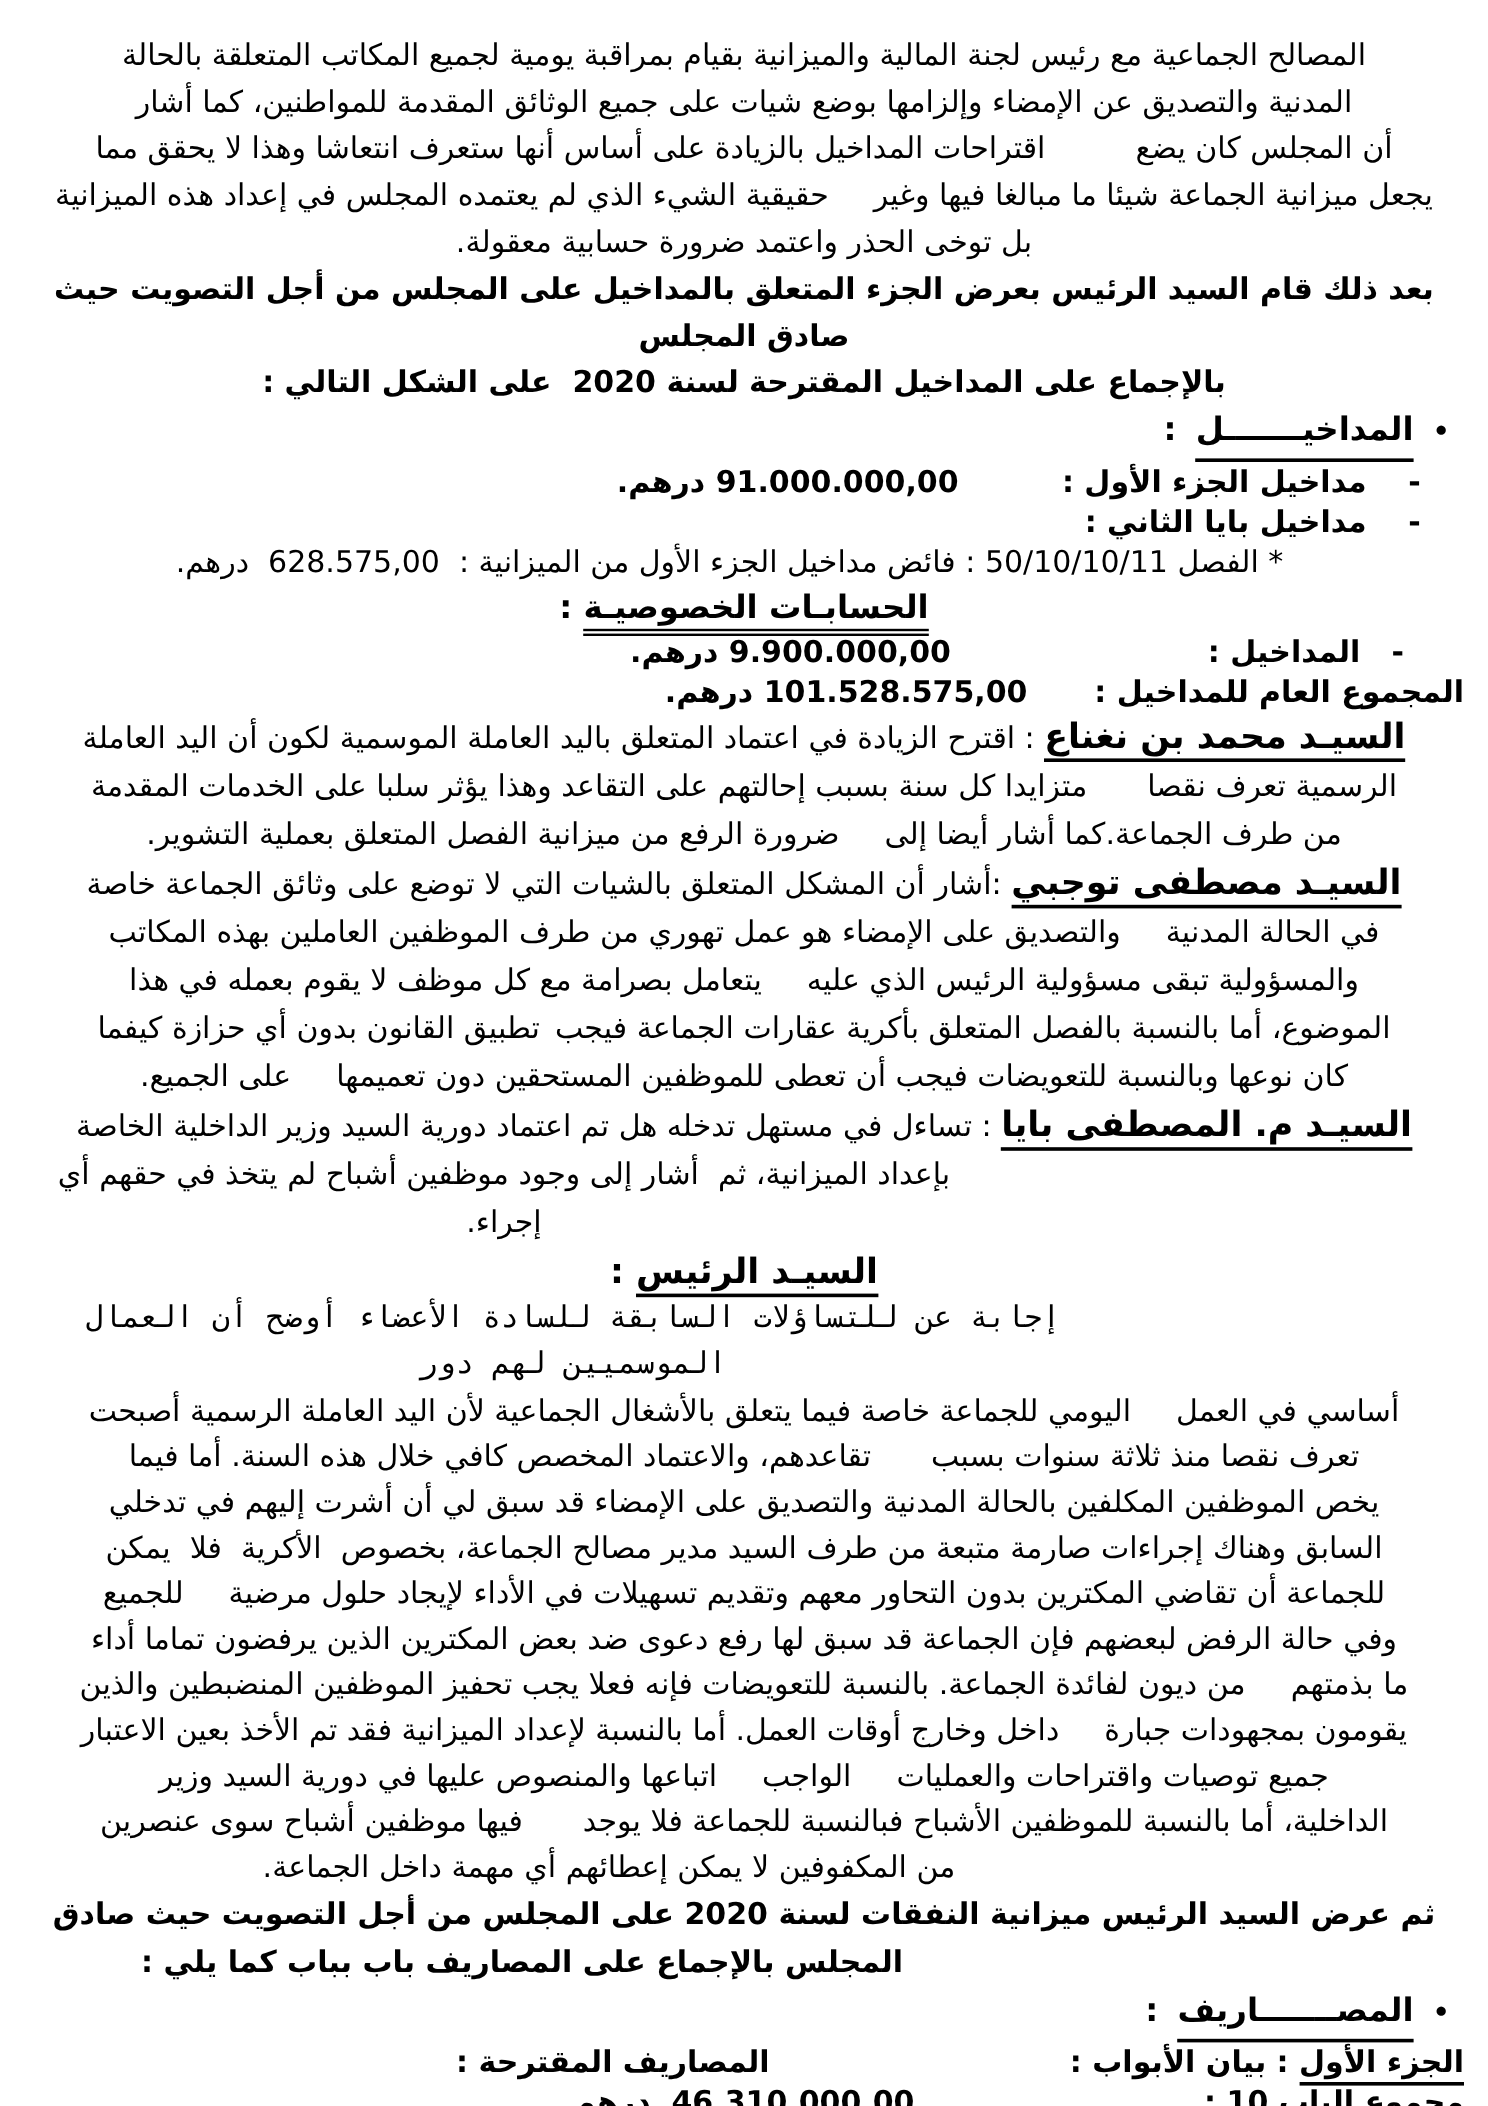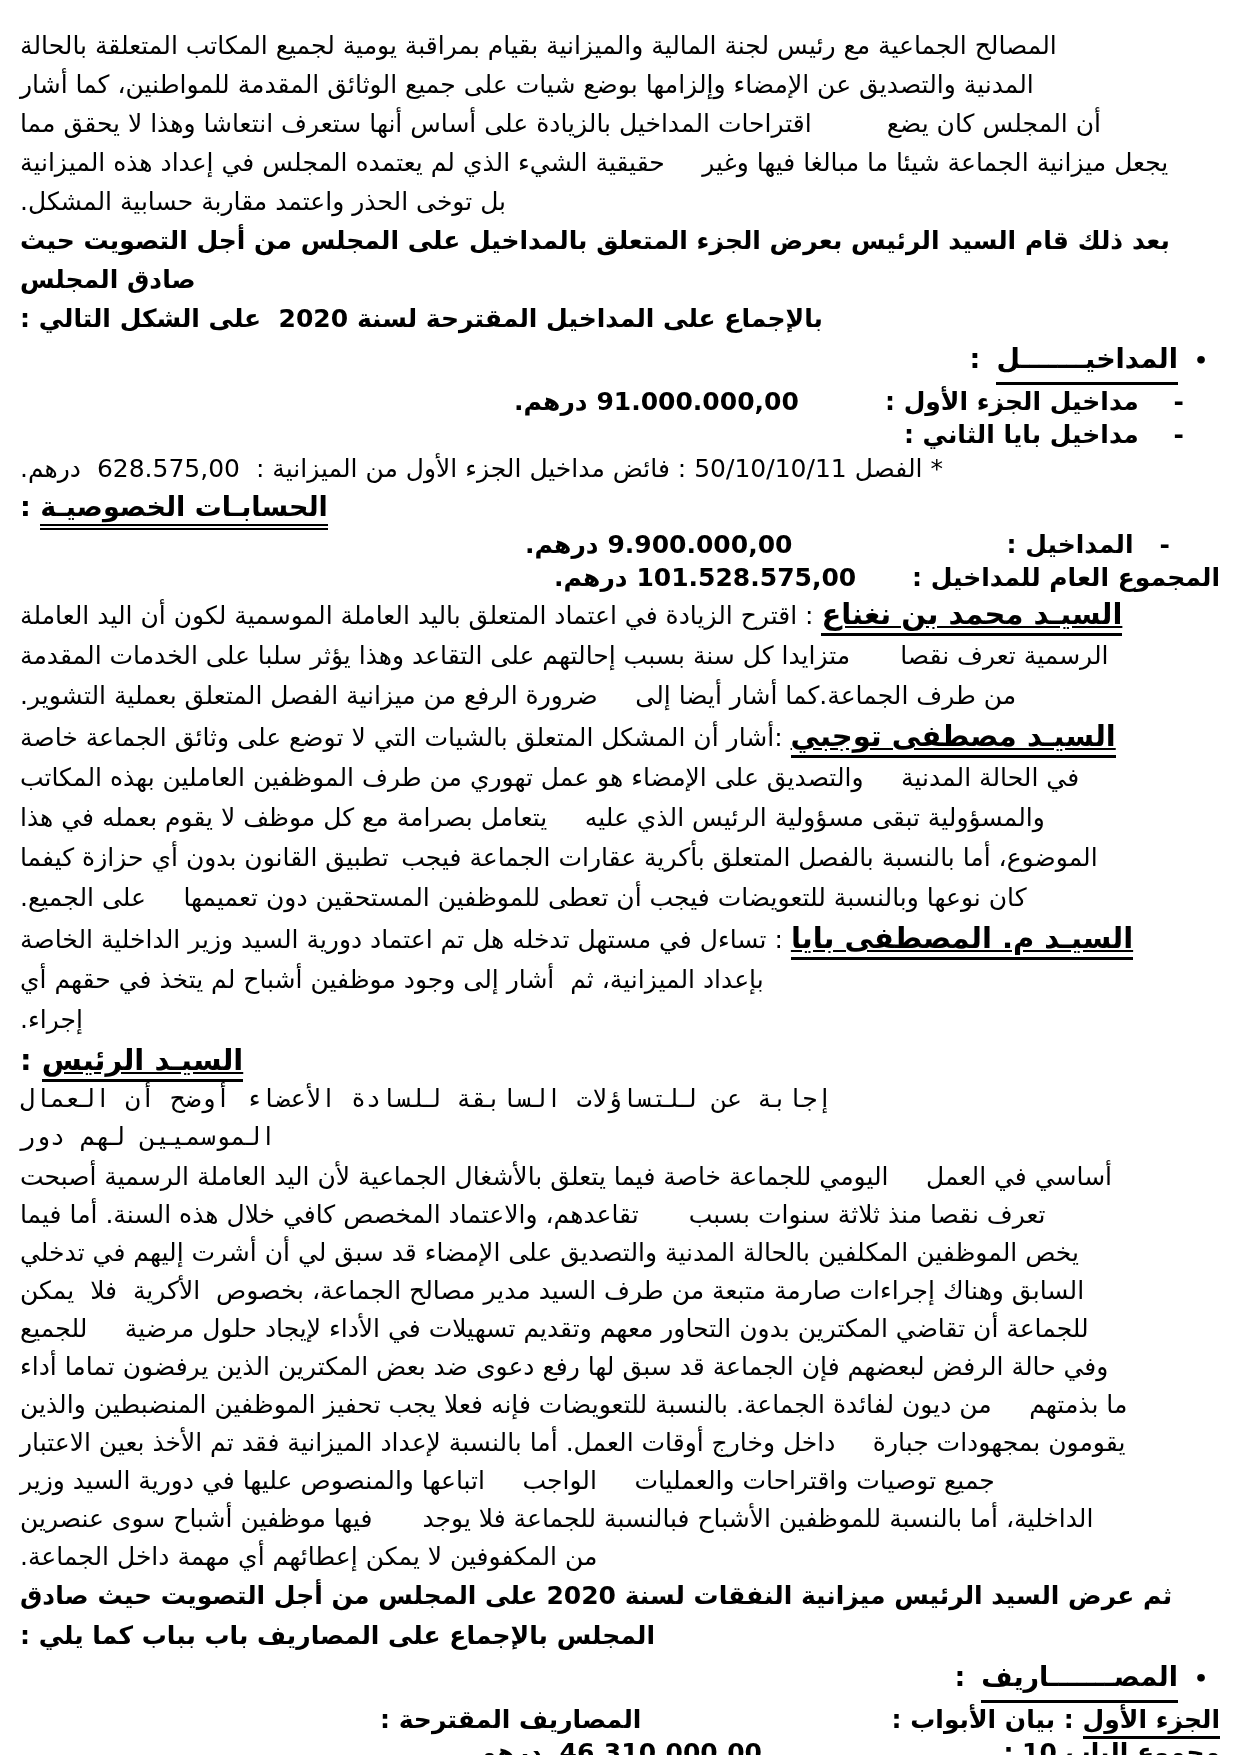--- a/index.html
+++ b/index.html
@@ -9,37 +9,36 @@
     overflow:hidden;
     font-family:"DejaVu Sans", sans-serif;
     color:#000;
     direction:rtl;
   }
   .page{ padding:26px 20px 0 20px; box-sizing:border-box; }
   .line{
     font-size:25px;
     line-height:39px;
     white-space:pre-wrap;
-    text-align:left;
+    text-align:center;
   }
   .b{ font-weight:bold; }
   
   .ind285{ padding-right:285px;font-family:Liberation Mono, monospace; }
   .ind400{ padding-right:400px; }
   .ind225{ padding-right:225px; }
   .ind370{ padding-right:370px; }
   
   .sline{ line-height:40px; }
   .pline{ line-height:38px; }
   .name{
     font-weight:bold;
     font-size:29px;
     border-bottom:3px solid #000;
     padding-bottom:2px;
-    text-decoration:underline;
   }
   .name-colon{ font-weight:bold; font-size:29px; }
   
   .bullet-line{
     display:flex; align-items:baseline; gap:16px;
     padding-right:12px;
     line-height:42px;
   }
   .bdot{ font-size:22px; font-weight:bold; }
   .sec-title{
@@ -78,21 +77,21 @@
 </head>
 <body>
 
 <div class="page">
 
   <div>
     <div class="line">المصالح الجماعية مع رئيس لجنة المالية والميزانية بقيام بمراقبة يومية لجميع المكاتب المتعلقة بالحالة</div>
     <div class="line">المدنية والتصديق عن الإمضاء وإلزامها بوضع شيات على جميع الوثائق المقدمة للمواطنين، كما أشار</div>
     <div class="line">أن المجلس كان يضع   اقتراحات المداخيل بالزيادة على أساس أنها ستعرف انتعاشا وهذا لا يحقق مما</div>
     <div class="line">يجعل ميزانية الجماعة شيئا ما مبالغا فيها وغير  حقيقية الشيء الذي لم يعتمده المجلس في إعداد هذه الميزانية</div>
-    <div class="line">بل توخى الحذر واعتمد مقاربة حسابية المشكل.</div>
+    <div class="line">بل توخى الحذر واعتمد ضرورة حسابية معقولة.</div>
   </div>
 
   <div>
     <div class="line b">بعد ذلك قام السيد الرئيس بعرض الجزء المتعلق بالمداخيل على المجلس من أجل التصويت حيث صادق المجلس</div>
     <div class="line b">بالإجماع على المداخيل المقترحة لسنة 2020  على الشكل التالي :</div>
   </div>
 
   <div class="bullet-line">
     <span class="bdot">•</span>
     <span class="sec-title">المداخيـــــــل</span>

